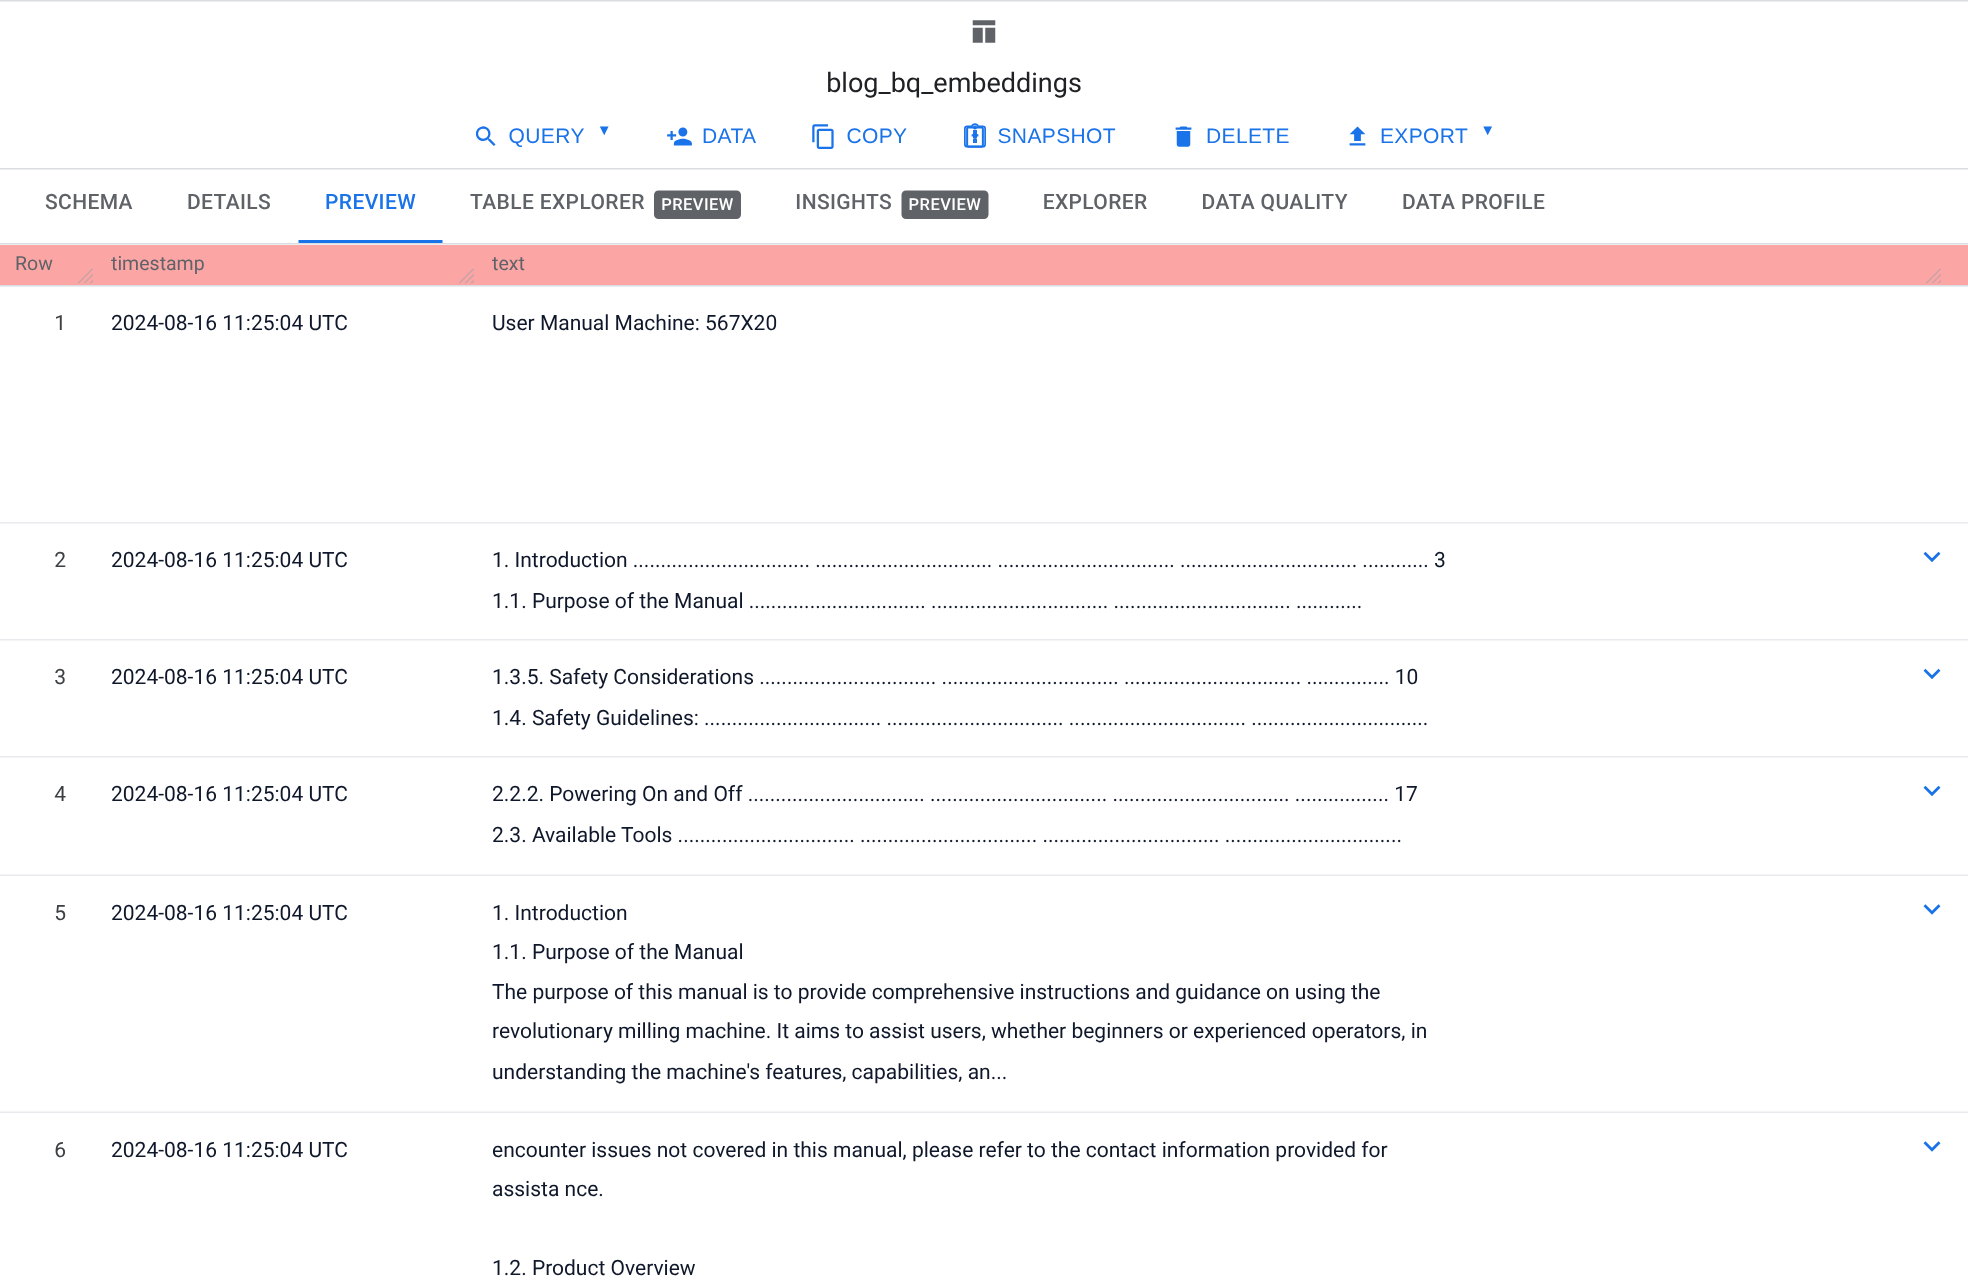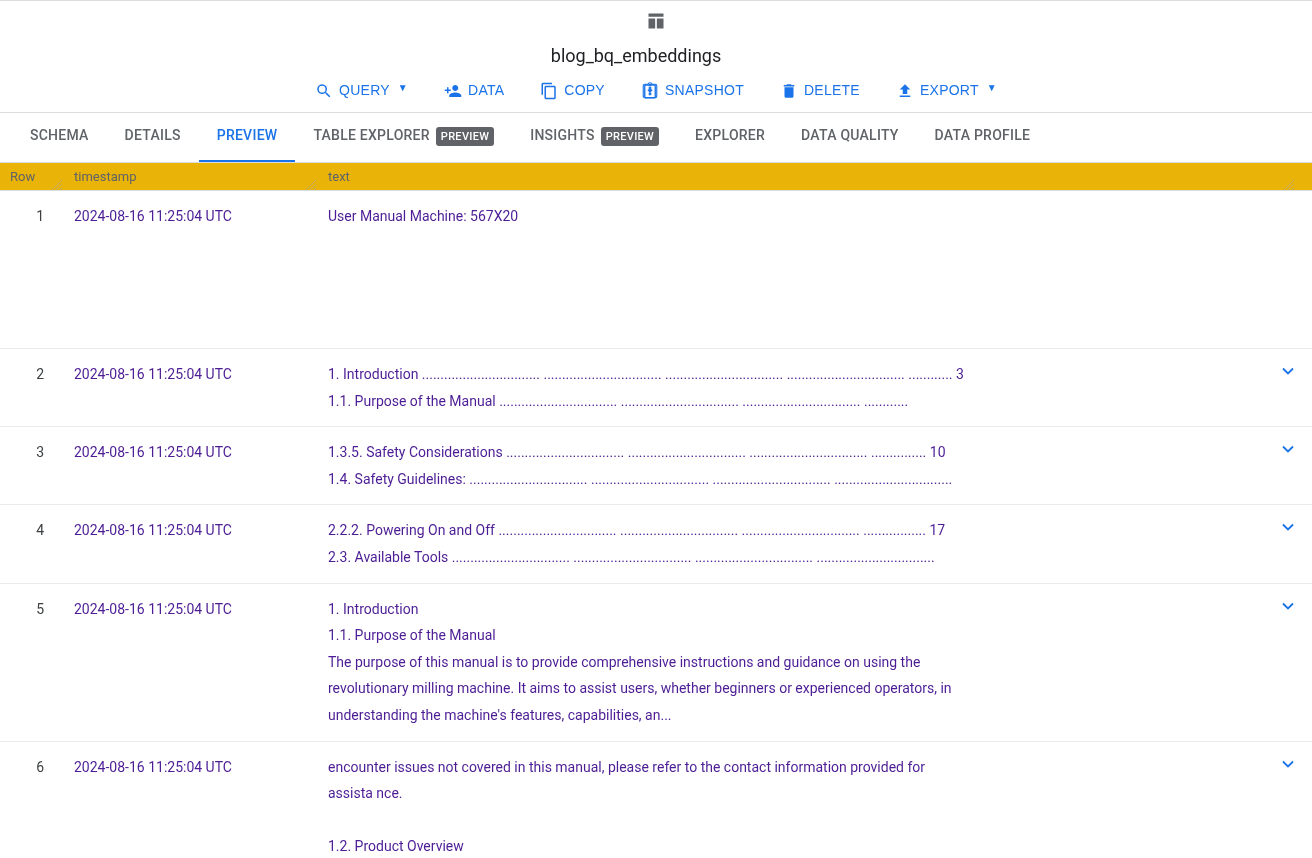--- a/index.html
+++ b/index.html
@@ -14,27 +14,27 @@
   .toolbar-btn svg { width: 18px; height: 18px; fill: #1a73e8; }
   .dropdown-arrow { font-size: 10px; margin-left: 2px; color: #1a73e8; }
 
   .tabs { display: flex; border-bottom: 1px solid #dadce0; padding: 0 12px; overflow-x: auto; }
   .tab { padding: 14px 18px; font-size: 14px; font-weight: 500; color: #5f6368; letter-spacing: 0.25px; white-space: nowrap; cursor: pointer; border-bottom: 2px solid transparent; display: flex; gap: 6px; }
   .tab.active { color: #1a73e8; border-bottom-color: #1a73e8; }
   .badge { background: #5f6368; color: #fff; font-size: 11px; font-weight: 500; padding: 3px 5px; border-radius: 3px; letter-spacing: 0.3px; }
 
   .table-wrap { overflow: auto; position: relative; }
   .data-table { width: 100%; border-collapse: collapse; table-layout: fixed; }
-  .data-table th { text-align: left; font-weight: 400; color: #5f6368; font-size: 13px; padding: 6px 10px; border-bottom: 1px solid #dadce0; background: #eab308; position: relative; }
+  .data-table th { text-align: left; font-weight: 400; color: #5f6368; font-size: 13px; padding: 6px 10px; border-bottom: 1px solid #dadce0; background: #fca5a5; position: relative; }
   .data-table th:first-child { width: 64px; text-align: left; }
   .data-table th:nth-child(2) { width: 254px; }
   .col-resize { position: absolute; right: 2px; bottom: 2px; width: 10px; height: 10px; opacity: 0.5; }
   .col-resize svg { width: 10px; height: 10px; }
   
-  .data-table td { vertical-align: top; padding: 12px 10px; font-size: 14px; color: #4c1d95; border-bottom: 1px solid #e8eaed; line-height: 1.9; }
+  .data-table td { vertical-align: top; padding: 12px 10px; font-size: 14px; color: #0f172a; border-bottom: 1px solid #e8eaed; line-height: 1.9; }
   .data-table td:first-child { text-align: right; padding-right: 20px; color: #3c4043; }
   .data-table td.text-cell { position: relative; }
   .expand-btn { position: absolute; right: 14px; top: 12px; cursor: pointer; color: #1a73e8; }
   .expand-btn svg { width: 20px; height: 20px; fill: none; stroke: #1a73e8; stroke-width: 2.2; }
   .text-content { white-space: pre-line; word-wrap: break-word; }
 </style>
 </head>
 <body>
 
 <div class="header">

